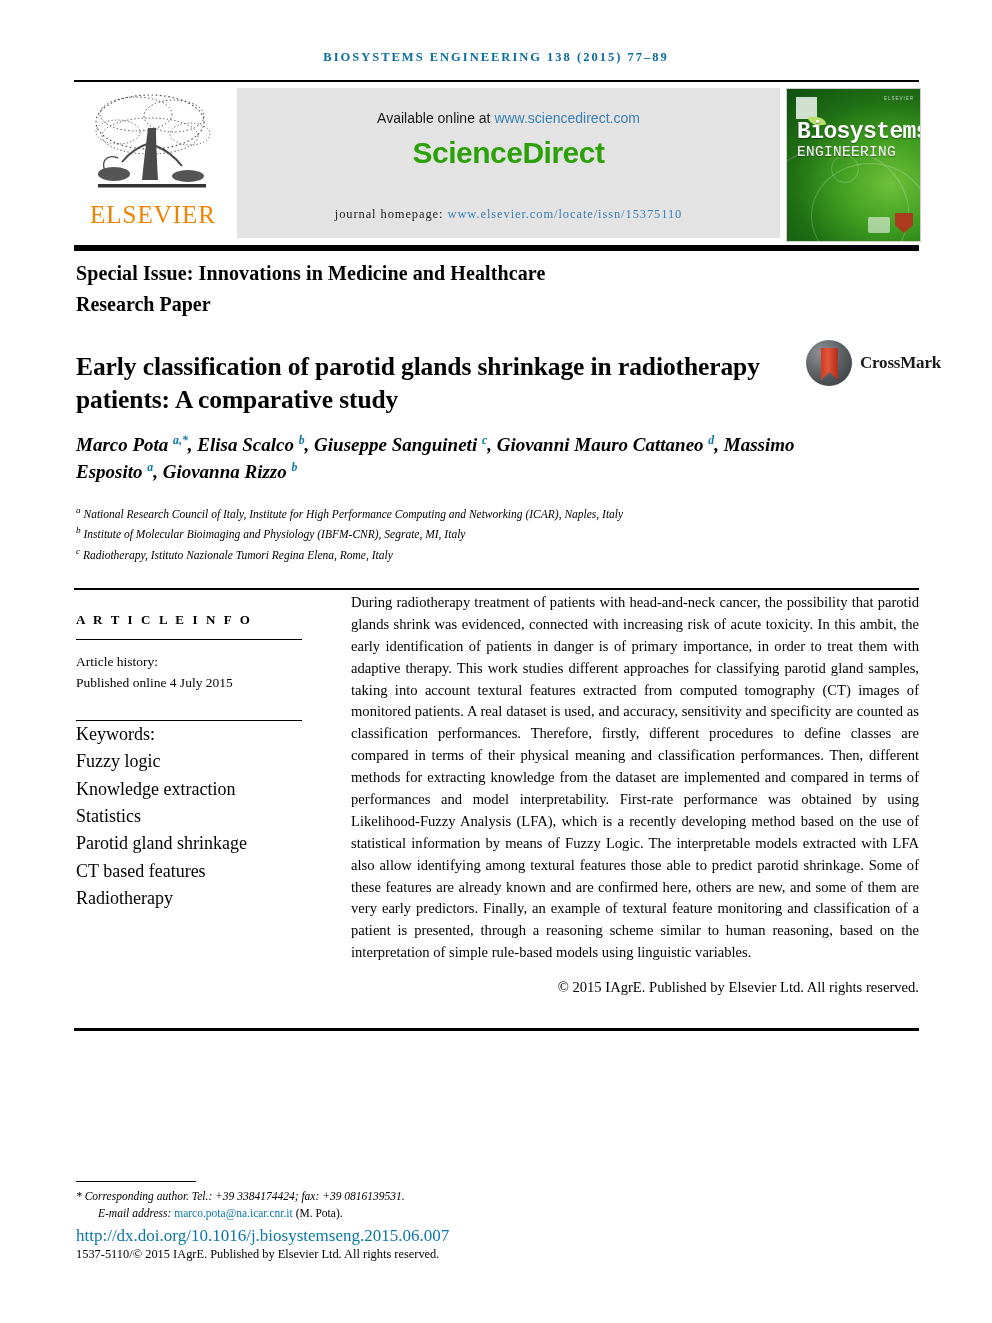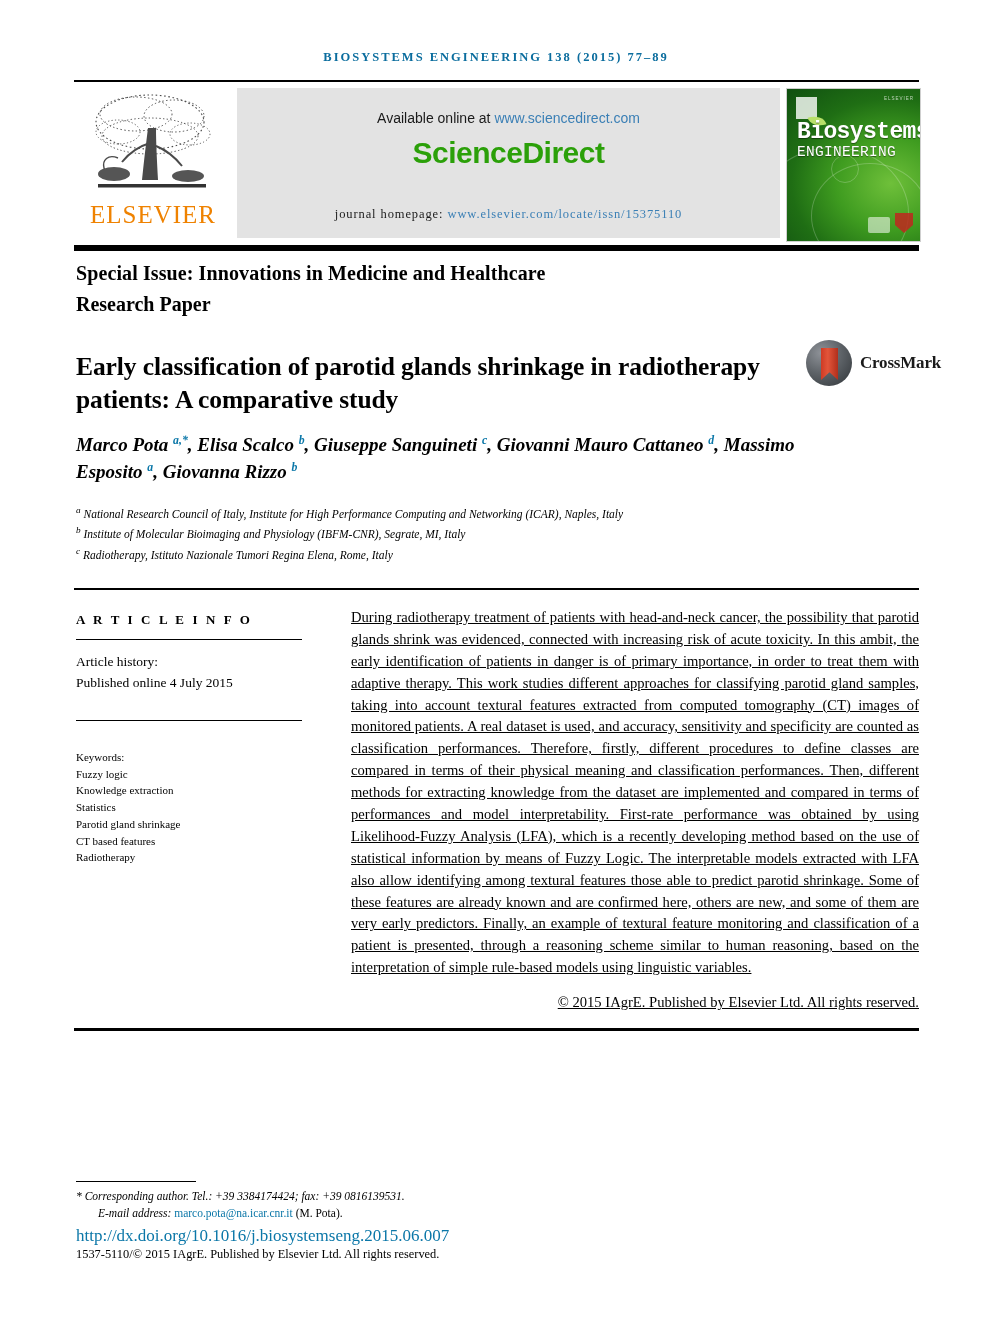--- a/index.html
+++ b/index.html
@@ -292,31 +292,30 @@
     background: #000;
     margin: 11px 0 0 0;
   }
   .info-block { margin-top: 12px; font-size: 13.5px; line-height: 1.52; }
   .info-hr2 {
     width: 226px;
     height: 1px;
     background: #000;
     margin: 27px 0 0 0;
   }
-  .kw-block { margin-top: 28px; font-size: 11px; line-height: 1.52; }
+  .kw-block { margin-top: 0; font-size: 18px; line-height: 1.52; }
 
   
   .abstract {
     position: absolute;
-    left: 351px; top: 607px;
+    left: 351px; top: 592px;
     width: 568px;
     font-size: 14.6px;
     line-height: 1.50;
     text-align: justify;
-    text-decoration: underline;
   }
   .copyright {
     margin-top: 13px;
     text-align: right;
     font-size: 14.6px;
   }
 
   
   .foot {
     position: absolute;

